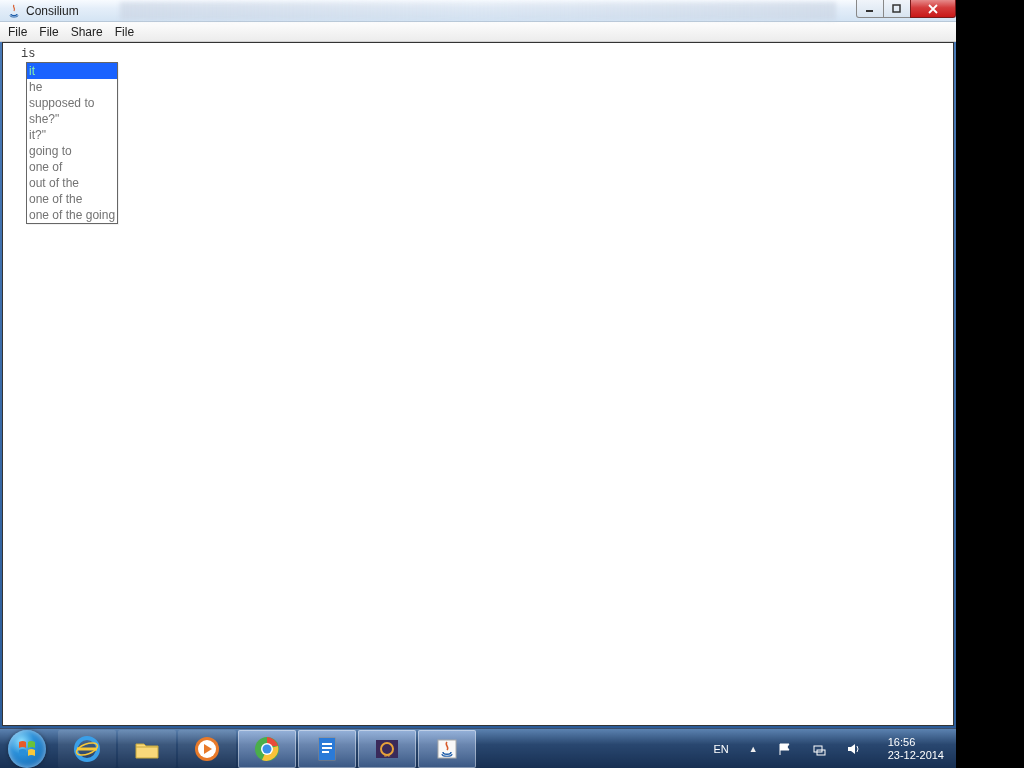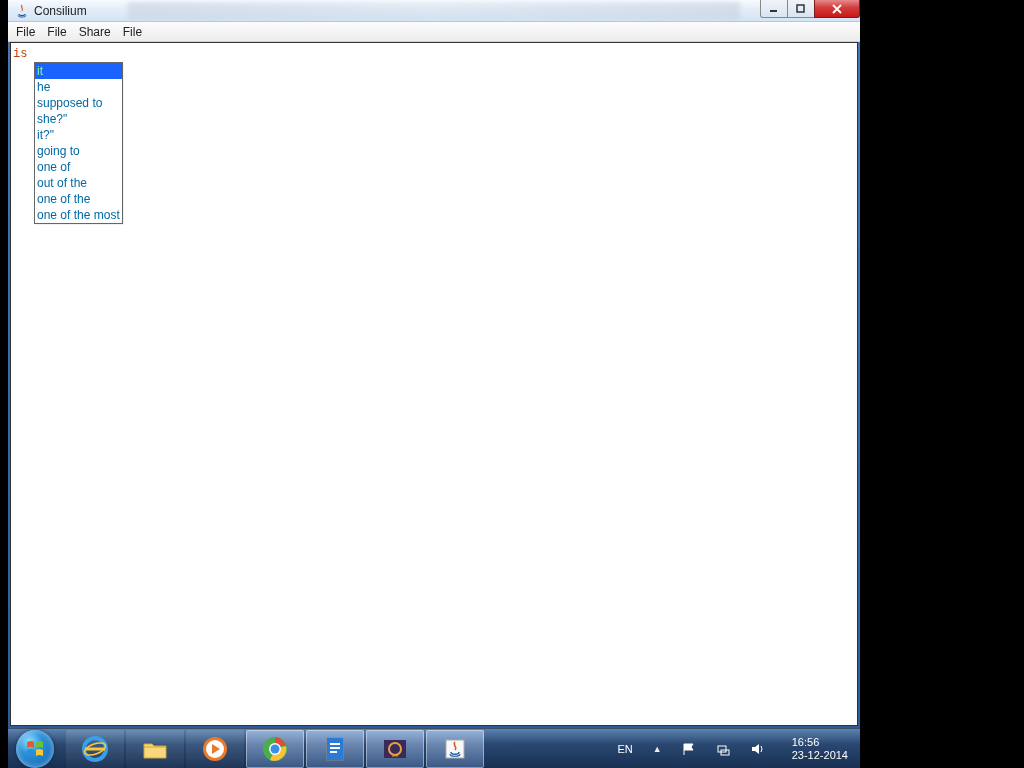--- a/index.html
+++ b/index.html
@@ -1,18 +1,18 @@
 <!DOCTYPE html>
 <html><head>
 <meta charset="utf-8">
 <style>
 * { margin: 0; padding: 0; box-sizing: border-box; font-family: "Segoe UI", Tahoma, sans-serif; }
 html, body { width: 1024px; height: 768px; overflow: hidden; background: #000; }
 
-.desktop { width: 852px; height: 768px; position: relative; background: linear-gradient(180deg, #4a7bb8 0%, #3a6ba8 50%, #2a5b98 100%); margin-left: 8px; }
+.desktop { width: 956px; height: 768px; position: relative; background: linear-gradient(180deg, #4a7bb8 0%, #3a6ba8 50%, #2a5b98 100%); }
 
 
 .titlebar {
   height: 22px;
   background: linear-gradient(180deg, #f8fbff 0%, #e4eef9 40%, #d4e4f4 100%);
   border-bottom: 1px solid #b8c8d8;
   display: flex;
   align-items: center;
   position: relative;
   padding-left: 6px;
@@ -50,36 +50,36 @@
 
 .client {
   position: absolute;
   top: 42px; left: 2px; right: 2px; bottom: 42px;
   background: #fff;
   border: 1px solid #333;
 }
 .editor-text {
   font-family: "Courier New", monospace;
   font-size: 12px;
-  padding: 2px 2px;
-  color: #c2410c;
+  padding: 2px 18px;
+  color: #404040;
 }
 .pre { white-space: pre; }
 
 
 .autocomplete {
   position: absolute;
   left: 26px; top: 62px;
   border: 1px solid #666;
   background: #fff;
   font-size: 12px;
   box-shadow: 1px 1px 0 rgba(0,0,0,0.05);
   min-width: 82px;
 }
-.autocomplete .item { padding: 0 2px; line-height: 16px; white-space: nowrap; color: #0369a1; }
+.autocomplete .item { padding: 0 2px; line-height: 16px; white-space: nowrap; color: #737373; }
 .autocomplete .item.selected { background: #1a63ff; color: #86efac; }
 
 
 .taskbar {
   position: absolute; left: 0; right: 0; bottom: 0; height: 40px;
   background: linear-gradient(180deg, rgba(180,200,220,0.35) 0%, rgba(40,60,90,0.65) 40%, rgba(20,40,70,0.85) 100%);
   display: flex; align-items: center;
   border-top: 1px solid rgba(255,255,255,0.15);
 }
 .start-orb {
@@ -166,21 +166,21 @@
   <div class="autocomplete">
     <div class="item selected">it</div>
     <div class="item">he</div>
     <div class="item">supposed to</div>
     <div class="item">she?"</div>
     <div class="item">it?"</div>
     <div class="item">going to</div>
     <div class="item">one of</div>
     <div class="item">out of the</div>
     <div class="item">one of the</div>
-    <div class="item">one of the most</div>
+    <div class="item">one of the going</div>
   </div>
 
   <div class="taskbar">
     <div class="start-orb">
       <div class="orb">
         <svg width="20" height="20" viewBox="0 0 20 20">
           <path d="M2 3 Q6 1 9 3 L9 9 Q6 7 2 9 Z" fill="#e85a2a"></path>
           <path d="M11 3 Q14 1 18 3 L18 9 Q14 7 11 9 Z" fill="#6ac23a"></path>
           <path d="M2 11 Q6 9 9 11 L9 17 Q6 15 2 17 Z" fill="#2a8fd8"></path>
           <path d="M11 11 Q14 9 18 11 L18 17 Q14 15 11 17 Z" fill="#f8c83a"></path>

